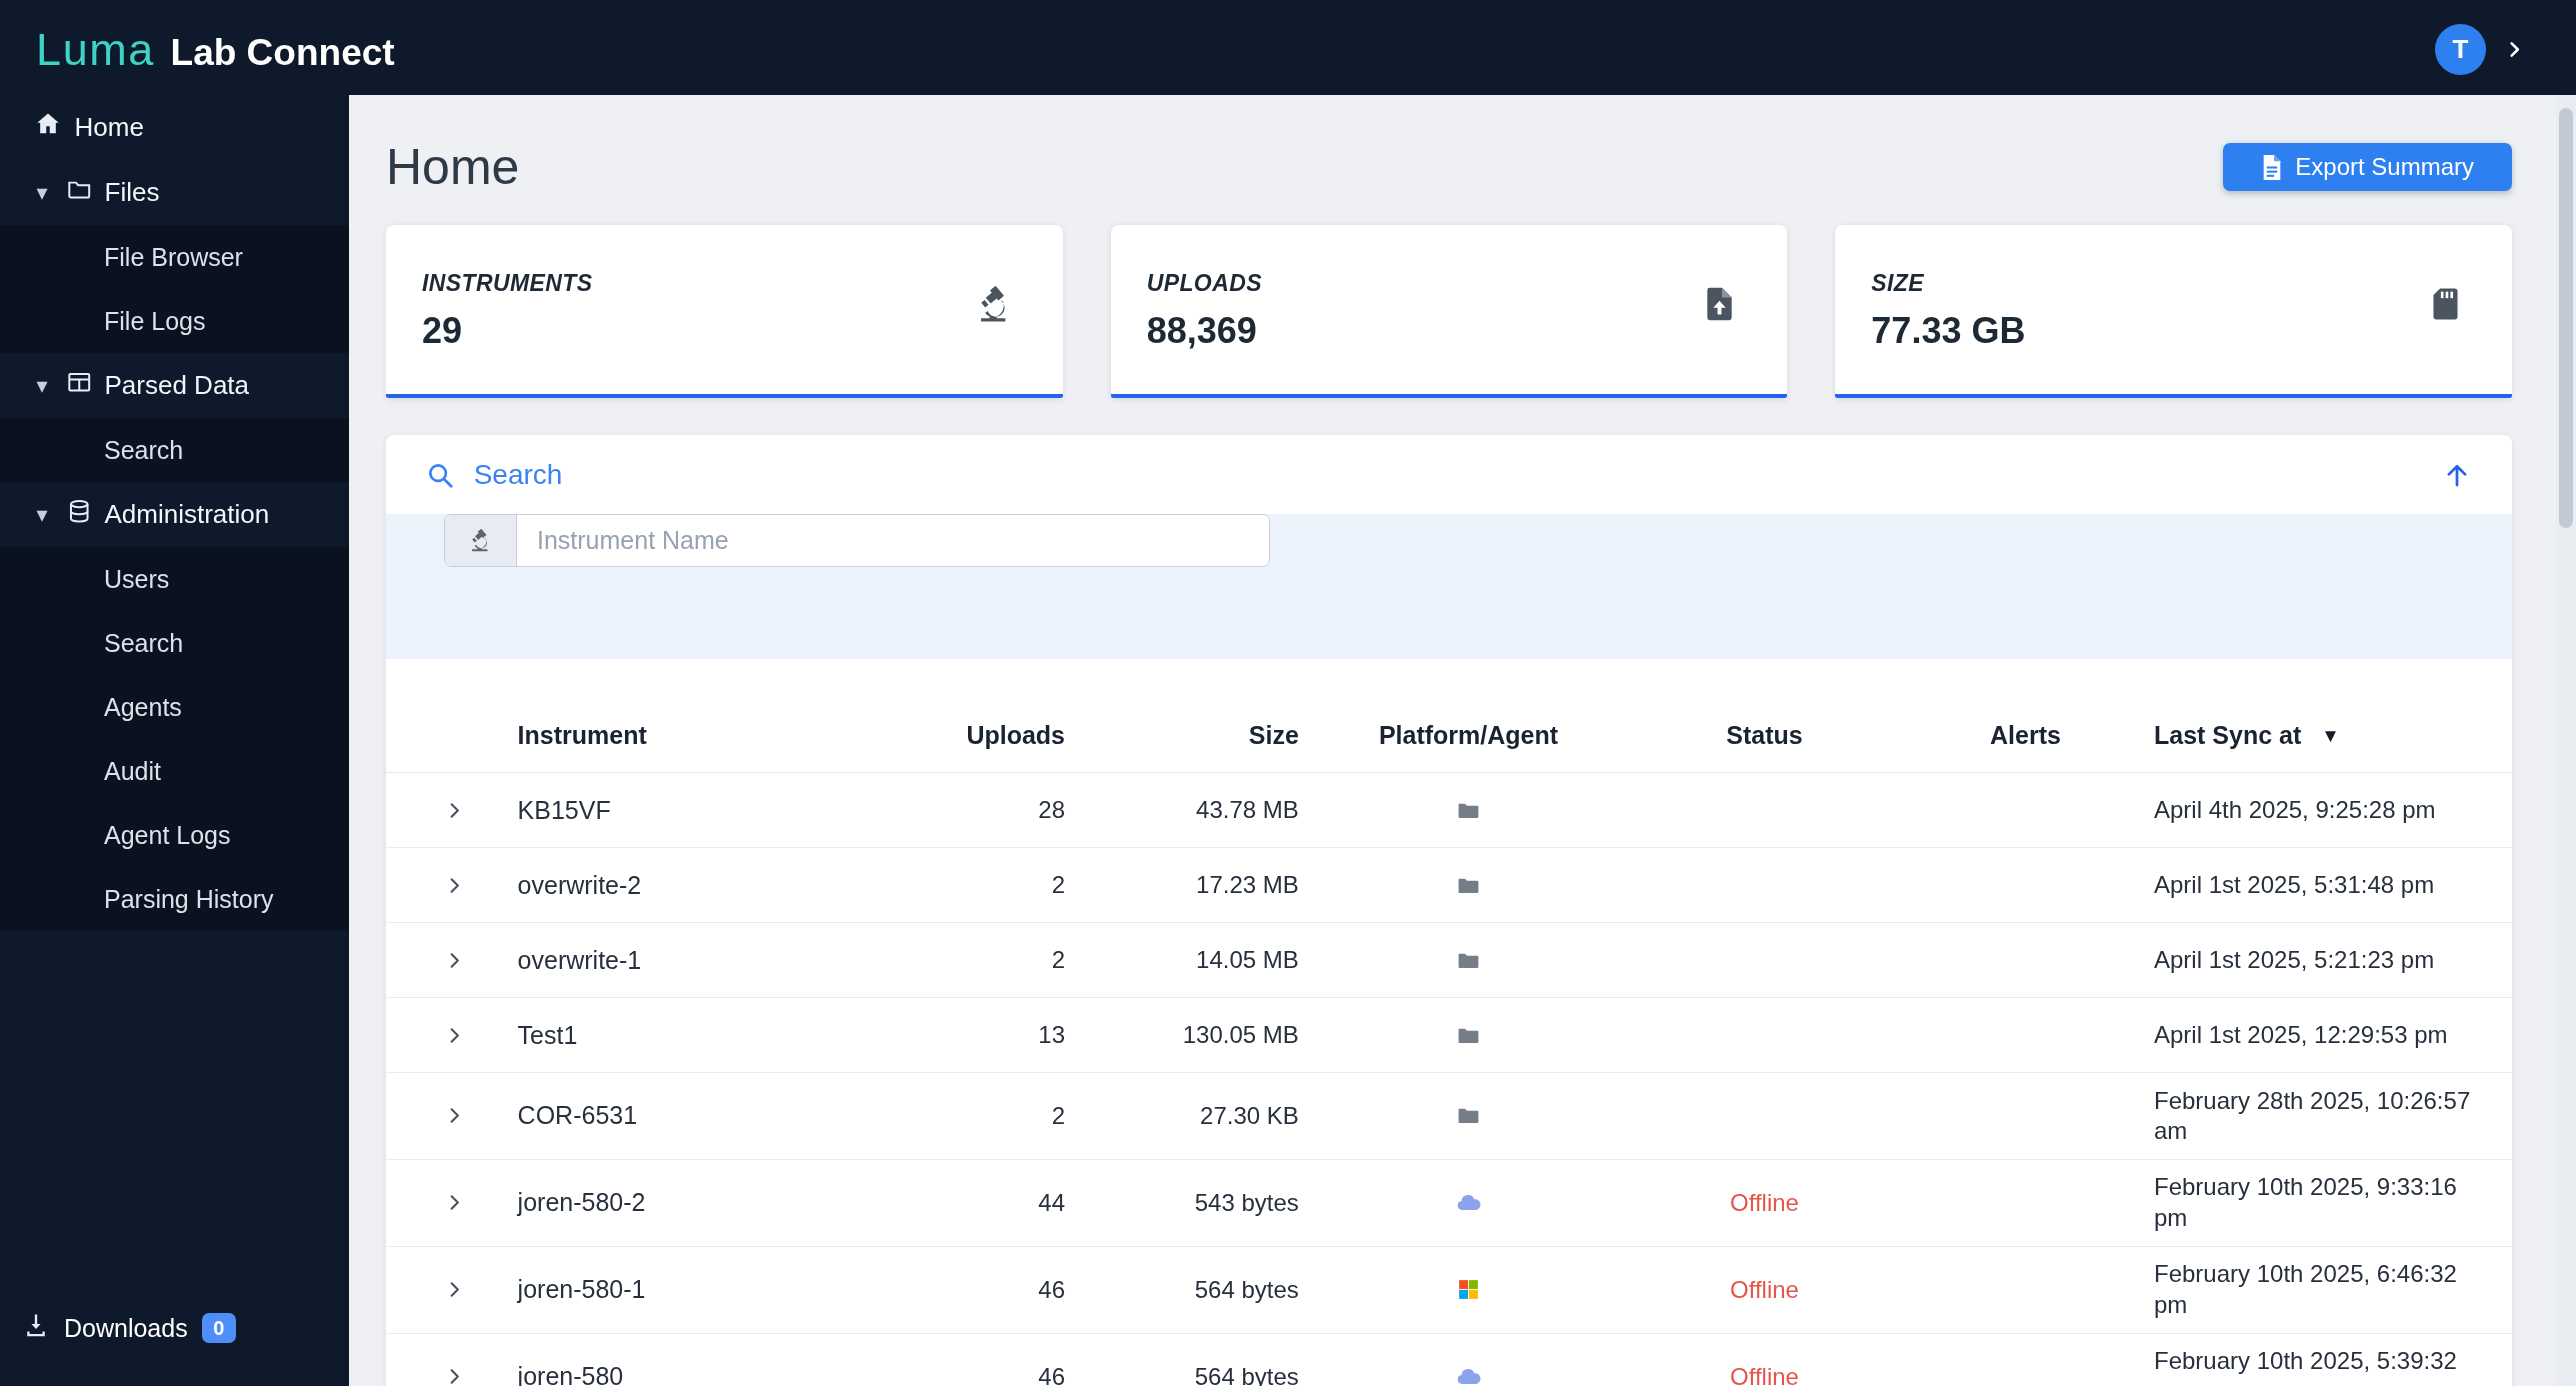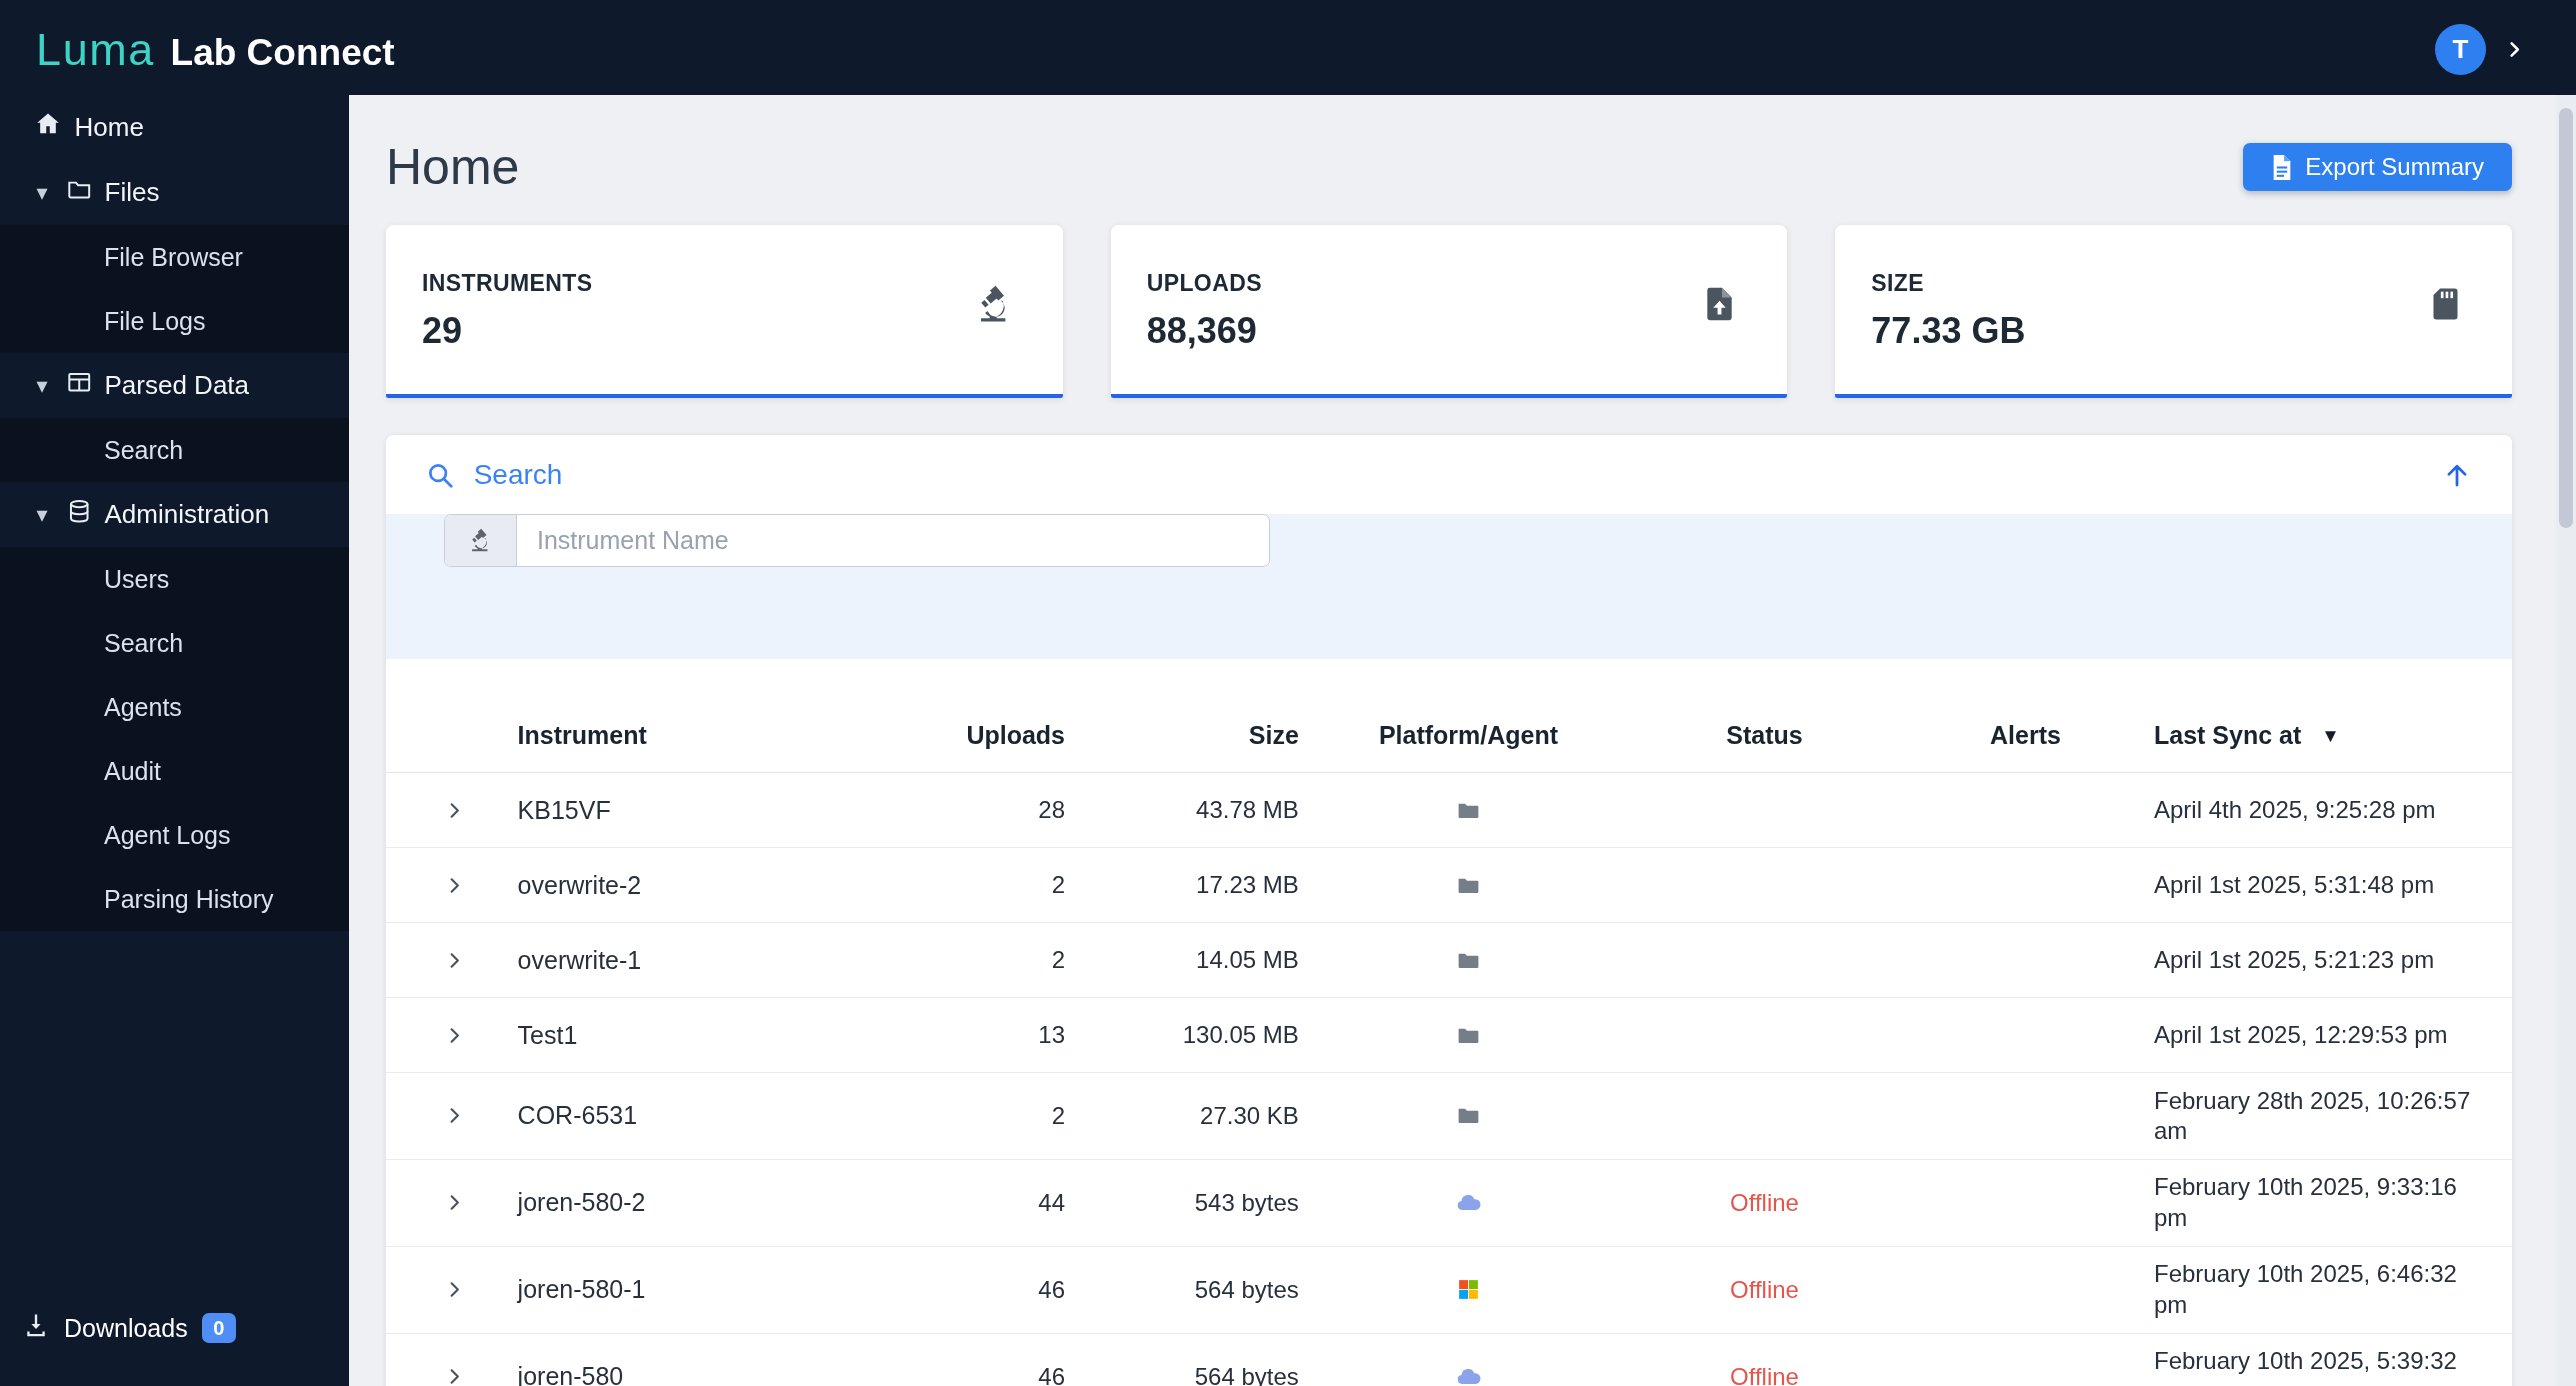--- a/index.html
+++ b/index.html
@@ -33,28 +33,28 @@
     padding-left:22px; color:#ffffff; font-size:25px; margin-bottom:20px; }
   .dl-badge { min-width:34px; height:30px; padding:0 9.3px; border-radius:7px; background:#4f8ef7;
     color:#fff; font-size:20px; font-weight:700; display:flex; align-items:center; justify-content:center; }
 
   
   main { position:fixed; left:349px; top:95px; width:2227px; height:1292px;
     padding:44px 64px 0 37px; overflow:hidden; }
   .page-head { display:flex; justify-content:space-between; align-items:center; margin-bottom:30px; }
   h1 { font-size:50px; font-weight:400; color:#2f3a48; line-height:56px; }
   .export-btn { display:flex; align-items:center; gap:12.5px; background:#2e80f0; color:#fff;
-    border:none; border-radius:7px; height:48px; padding:0 28px; font-size:24px; font-weight:500;
+    border:none; border-radius:7px; height:48px; padding:0 38px; font-size:24px; font-weight:500;
     box-shadow:0 2.3px 6.2px rgba(15,30,60,.25); font-family:inherit; }
 
   .stats { display:flex; gap:48px; margin-bottom:37px; }
   .stat-card { flex:1; background:#fff; height:173px; border-bottom:4.7px solid #2563eb;
     border-radius:7.8px 7.8px 2.3px 2.3px; box-shadow:0 1.6px 6.2px rgba(16,24,40,.09);
     padding:45px 47px 0 36px; position:relative; }
-  .stat-label { font-size:23px; font-weight:700; color:#1e2936; letter-spacing:0.4px; }
+  .stat-label { font-size:23px; font-weight:700; color:#1e2936; letter-spacing:0.4px;font-style:italic; }
   .stat-value { font-size:36px; font-weight:700; color:#1e2936; margin-top:12.5px; }
   .stat-icon { position:absolute; right:48px; top:58px; }
 
   .panel { background:#fff; border-radius:7.8px 7.8px 0 0; box-shadow:0 1.6px 6.2px rgba(16,24,40,.09); overflow:hidden; }
   .panel-head { height:79px; display:flex; align-items:center; padding:0 40px 0 39px; }
   .panel-title { color:#3b82f6; font-size:28px; margin-left:18.7px; font-weight:400; }
   .collapse-btn { margin-left:auto; display:flex; align-items:center; }
   .filter-area { background:#ecf3fc; height:145px; display:flex; align-items:flex-start; padding-left:58px; }
   .input-group { display:flex; height:53px; width:826px; border:1.6px solid #c7cfdb; border-radius:7px;
     background:#fff; overflow:hidden; }

